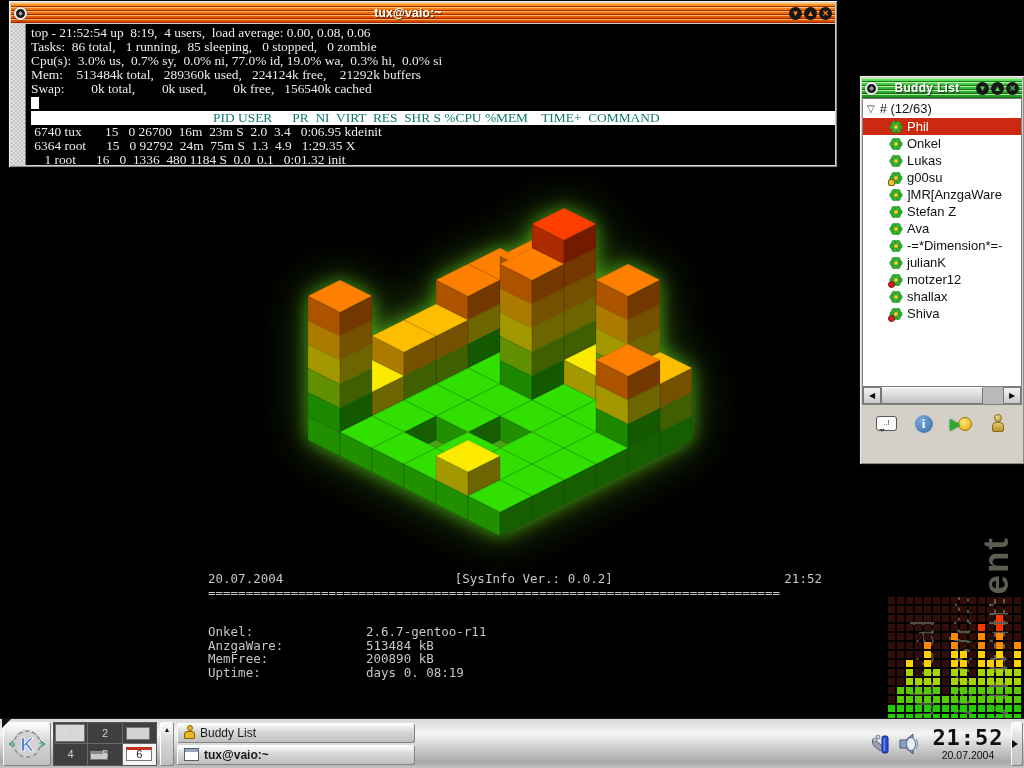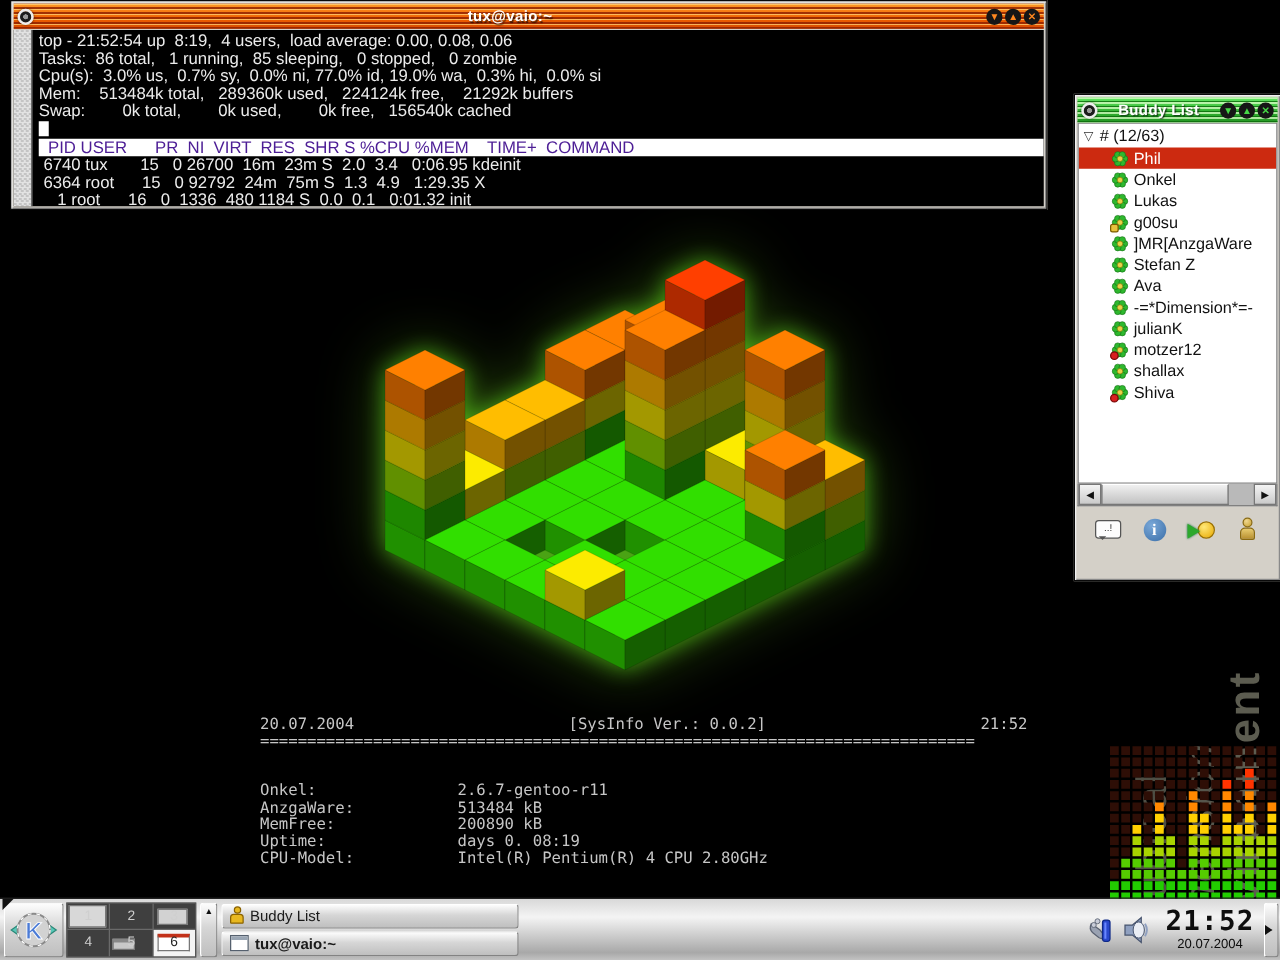--- a/index.html
+++ b/index.html
@@ -45,23 +45,23 @@
   .tb-btns{display:flex;gap:2px;margin:0 3px;flex:none;}
   .tb-btn{width:13px;height:13px;border-radius:50%;background:#161616;color:#ff8820;
     font-size:8px;line-height:13px;text-align:center;cursor:pointer;font-weight:bold;}
   .tb-green .tb-btn{color:#46d846;}
 
   
   #terminal{left:8px;top:0;width:828px;height:166px;}
   #term-body{display:flex;margin:2px;margin-top:1px;height:141px;background:#000;}
   #term-scroll{width:14px;flex:none;border-right:1px solid #7e7e7e;
     background:repeating-conic-gradient(#c4c4c4 0% 25%, #e2e2e2 0% 50%) 0 0/4px 4px;}
-  #term-text{flex:1;padding:2px 0 0 5px;font-family:Liberation Sans, sans-serif;
+  #term-text{flex:1;padding:2px 0 0 5px;font-family:Liberation Serif, serif;
     font-size:13.4px;line-height:14.1px;color:#ececec;white-space:pre;overflow:hidden;cursor:text;}
-  #term-text .thead{background:#fff;color:#4c1d95;}
+  #term-text .thead{background:#fff;color:#0f766e;text-align:center;}
   #term-text .cursorline .blk{display:inline-block;width:8px;height:12px;background:#fff;vertical-align:-2px;}
 
   
   #buddy{left:859px;top:75px;width:164px;height:388px;}
   #buddy-menubar{margin:2px;margin-top:3px;height:22px;background:linear-gradient(180deg,#e6e2da,#cfccc4);
     border:1px solid #9a9a9a;border-top-color:#f4f4f4;border-left-color:#f4f4f4;
     display:flex;align-items:center;justify-content:space-between;padding:0 9px;box-sizing:border-box;}
   .menu-item{font-size:13px;color:#111;cursor:pointer;}
   #buddy-list{margin:0 2px;height:287px;background:#fff;border:1px solid #808080;overflow:hidden;
     font-size:13px;color:#111;}
@@ -608,24 +608,20 @@
           <span class="val">513484 kB</span>
         </div>
         <div class="row">
           <span class="lbl">MemFree:</span>
           <span class="val">200890 kB</span>
         </div>
         <div class="row">
           <span class="lbl">Uptime:</span>
           <span class="val">days 0. 08:19</span>
         </div>
-        <div class="row">
-          <span class="lbl">CPU-Model:</span>
-          <span class="val">Intel(R) Pentium(R) 4 CPU 2.80GHz</span>
-        </div>
       </div>
   </div>
 
 
   <div id="terminal" class="window">
     <div class="titlebar tb-orange">
       <span class="tb-menu"></span>
       <span class="title">tux@vaio:~</span>
       <span class="tb-btns">
         <span class="tb-btn">▼</span>

